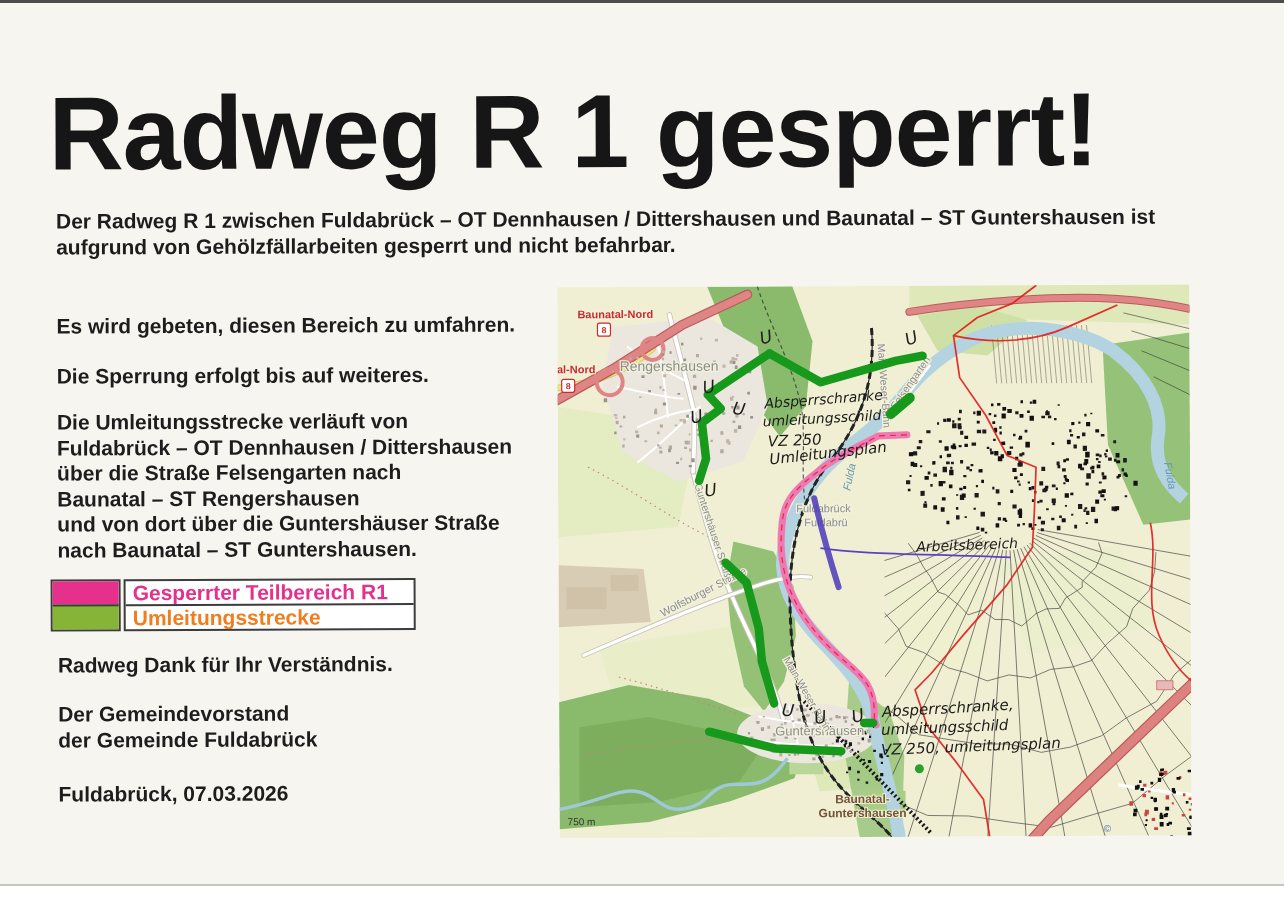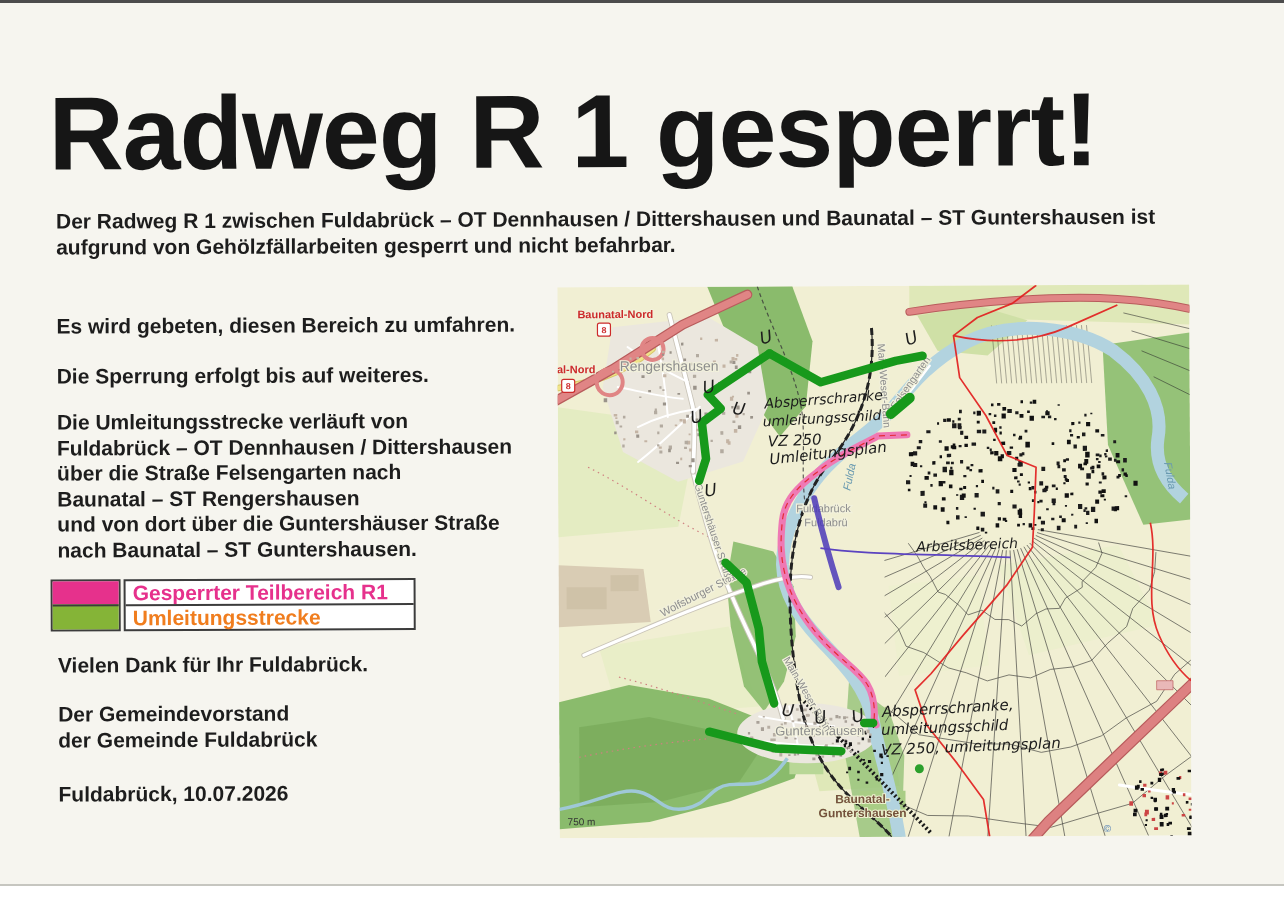--- a/index.html
+++ b/index.html
@@ -66,26 +66,26 @@
     <div class="legend-swatches">
       <div class="cell" style="background-color: rgb(230, 49, 140);"></div>
       <div class="cell" style="background-color: rgb(133, 180, 55);"></div>
     </div>
     <div class="legend-labels">
       <div class="cell" style="color: rgb(230, 49, 140);">Gesperrter Teilbereich R1</div>
       <div class="cell" style="color: rgb(240, 125, 30);">Umleitungsstrecke</div>
     </div>
   </div>
 
-  <div class="body-text t-thanks">Vielen Dank für Ihr Fuldabrück.</div>
+  <div class="body-text t-thanks">Radweg Dank für Ihr Verständnis.</div>
   <div class="body-text t-sign">
     <div>Der Gemeindevorstand</div>
     <div>der Gemeinde Fuldabrück</div>
   </div>
-  <div class="body-text t-date">Fuldabrück, 10.07.2026</div>
+  <div class="body-text t-date">Fuldabrück, 07.03.2026</div>
 
   <div class="map-wrap">
   <svg id="map-svg" viewBox="0 0 632 551" width="632" height="551">
     <defs>
       <clipPath id="clip-parcels">
             <rect x="326" y="228" width="306" height="323"></rect>
           </clipPath>
     </defs>
 
     <rect x="0" y="0" width="632" height="551" fill="#f1efd3"></rect>

